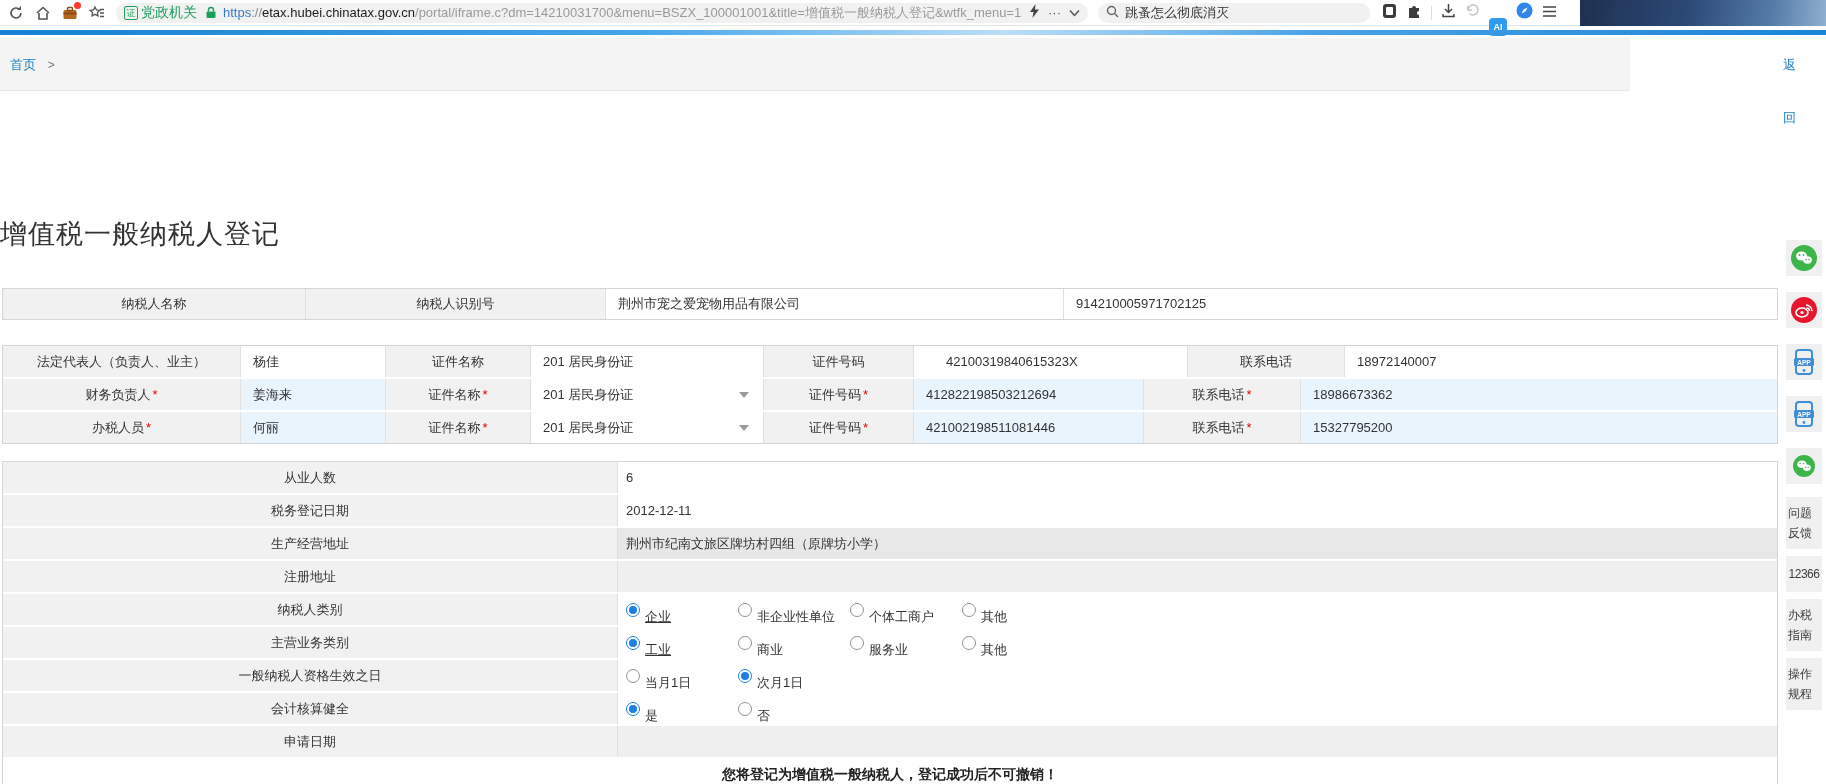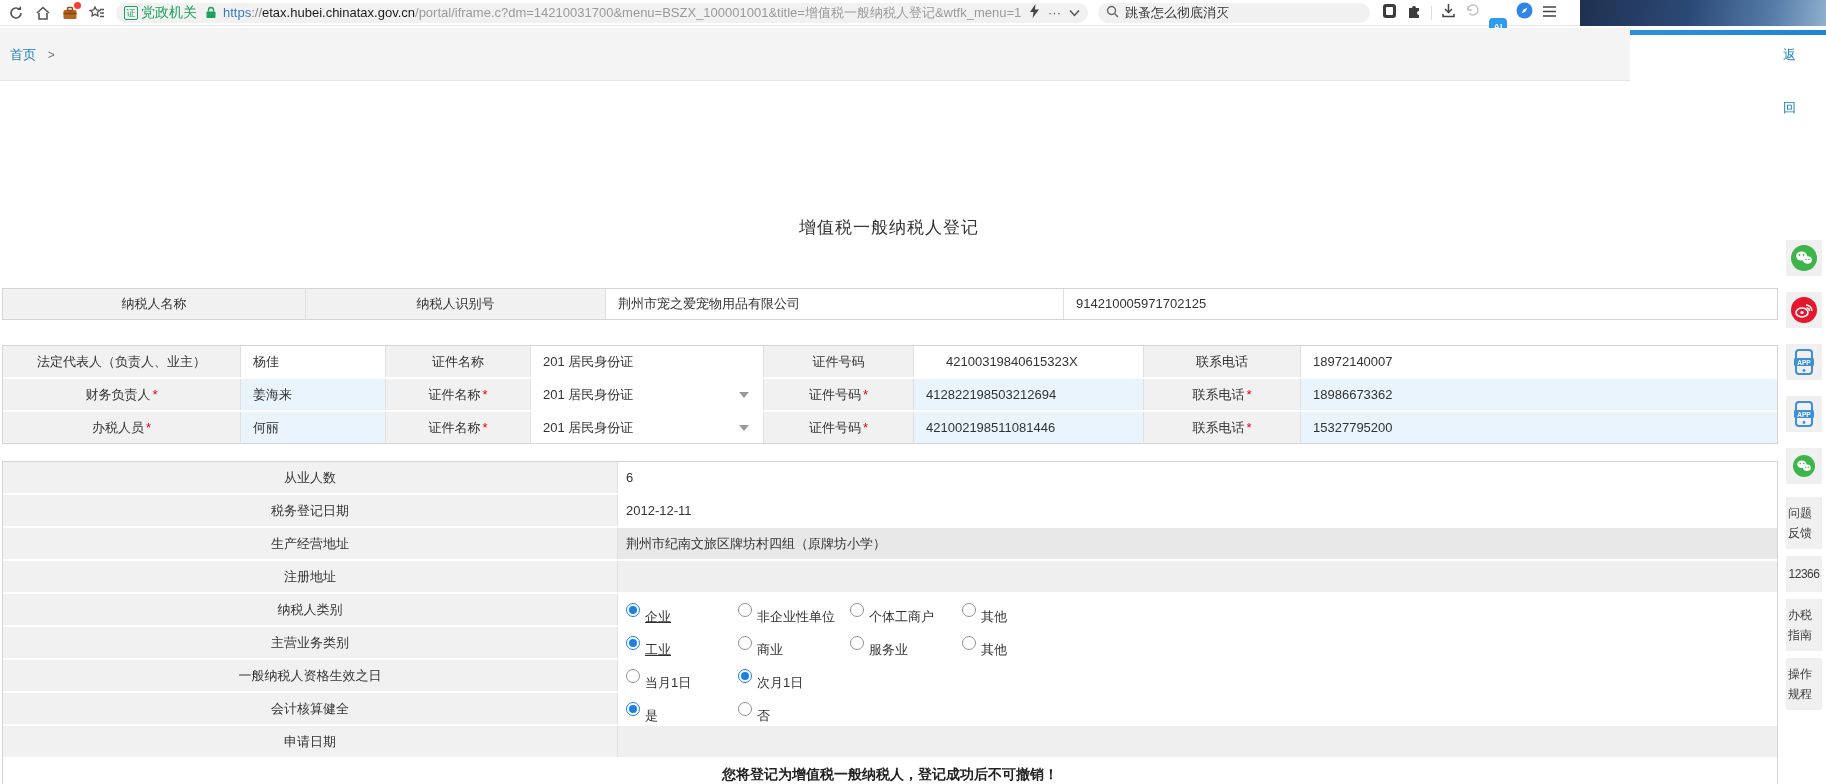--- a/index.html
+++ b/index.html
@@ -29,31 +29,31 @@
   .ricons > * { margin-right:9px; }
   .vdiv { width:1px; height:14px; background:#ddd; }
   .aibadge { width:18px; height:18px; border-radius:4px; background:#2e9bf0; color:#fff; font-size:9px;
              font-weight:bold; text-align:center; line-height:18px;margin-top:28px; }
   .corner { position:absolute; right:0; top:0; width:246px; height:26px;
             background:linear-gradient(100deg,#1f3050 0%,#2c4a77 45%,#567ca8 78%,#8fb0cf 100%); }
 
   
   .bluebar { position:absolute; top:30px; left:0; width:1826px; height:5px;
              background:linear-gradient(90deg,#1780d2 0%,#45a5ec 35%,#bcdef5 55%,#4aa2e8 72%,#1b85d6 100%); }
-  .crumbbar { position:absolute; top:28px; left:0; width:1630px; height:53px; background:#f4f4f4;
+  .crumbbar { position:absolute; top:38px; left:0; width:1630px; height:53px; background:#f4f4f4;
               border-bottom:1px solid #e7e7e7; }
   .crumb { position:absolute; left:10px; top:0; height:53px; line-height:53px; font-size:13px; }
   .crumb a { color:#1a7dc4; text-decoration:none; cursor:pointer; }
   .crumb .gt { color:#777; margin-left:8px; font-size:12px; }
   .backlink { position:absolute; left:1783px; top:0; height:53px; line-height:53px; font-size:13px;
               color:#1a7dc4; cursor:pointer; }
 
   
-  .pgtitle { position:absolute; top:216px; left:0; width:1778px; text-align:center;
-             font-size:17px; color:#333; letter-spacing:1px; }
+  .pgtitle { position:absolute; top:216px; left:0; width:1778px; 
+             font-size:27px; color:#333; letter-spacing:1px; }
 
   
   .tbl { position:absolute; left:2px; width:1776px; border:1px solid #d4d4d4; background:#701a75; }
   .trow { display:flex; border-bottom:2px solid #fff; }
   .trow:last-child { border-bottom:none; }
   .cell { height:31px; line-height:31px; font-size:13px; color:#333; border-right:1px solid #e0e0e0;
           flex:0 0 auto; overflow:hidden; white-space:nowrap; position:relative; }
   .cell:last-child { border-right:none; flex:1 1 auto; }
   .lab { background:#f1f1f1; text-align:center; }
   .val { background:#fff; padding-left:12px; }
@@ -215,21 +215,21 @@
   </div>
 
   <div class="tbl" style="top:345px;">
 
     <div class="trow">
       <div class="cell lab" style="width:238px;">法定代表人（负责人、业主）</div>
       <div class="cell val" style="width:145px;">杨佳</div>
       <div class="cell lab" style="width:145px;">证件名称</div>
       <div class="cell val" style="width:233px;">201 居民身份证</div>
       <div class="cell lab" style="width:150px;">证件号码</div>
-      <div class="cell val" style="width:230px;padding-left:32px;">42100319840615323X</div>
+      <div class="cell val" style="width:274px;padding-left:32px;">42100319840615323X</div>
       <div class="cell lab" style="width:157px;">联系电话</div>
       <div class="cell val">18972140007</div>
     </div>
 
     <div class="trow">
       <div class="cell lab" style="width:238px;"><span>财务负责人</span><span class="star">*</span></div>
       <div class="cell val blue" style="width:145px;">姜海来</div>
       <div class="cell lab" style="width:145px;"><span>证件名称</span><span class="star">*</span></div>
       <div class="cell ddl" style="width:233px;"><span>201 居民身份证</span><span class="chev"></span></div>
       <div class="cell lab" style="width:150px;"><span>证件号码</span><span class="star">*</span></div>

